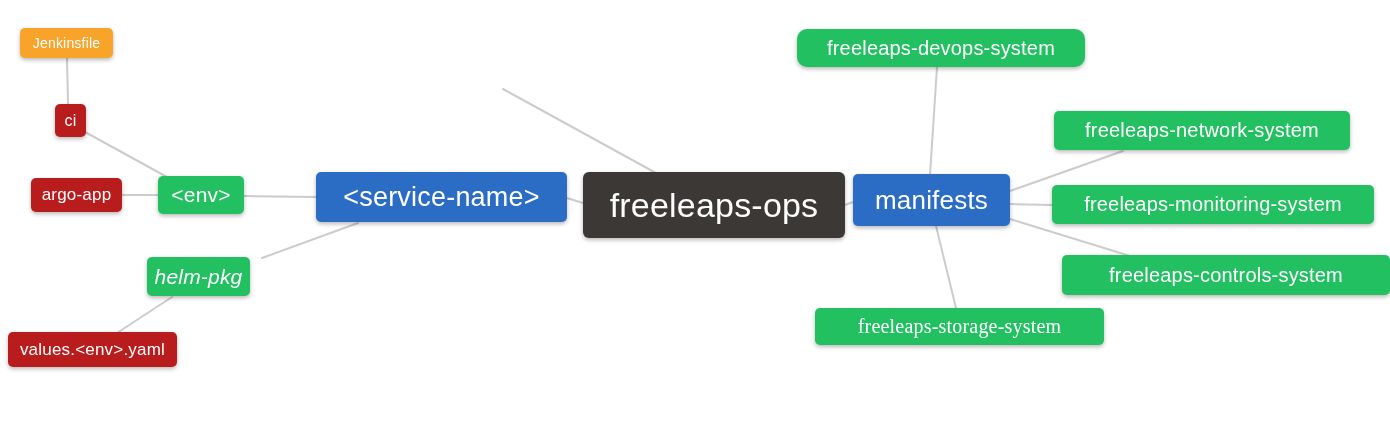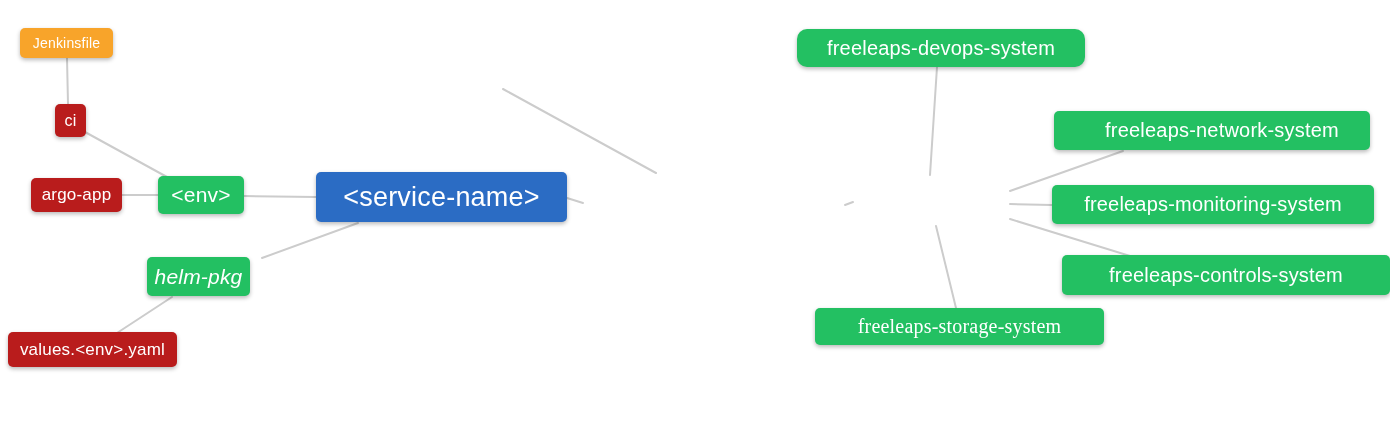--- a/index.html
+++ b/index.html
@@ -31,21 +31,21 @@
   .n-ci          {left:55px;  top:104px; width:31px;  height:33px; font-size:16px;}
   .n-argo-app    {left:31px;  top:178px; width:91px;  height:34px; font-size:17px;}
   .n-env         {left:158px; top:176px; width:86px;  height:38px; font-size:21px;}
   .n-helm-pkg    {left:147px; top:257px; width:103px; height:39px; font-size:21px;font-style:italic;}
   .n-values      {left:8px;   top:332px; width:169px; height:35px; font-size:17px;}
   .n-service     {left:316px; top:172px; width:251px; height:50px; font-size:27px;}
   .n-pipeline    {left:314px; top:36px;  width:275px; height:53px; font-size:28px;}
   .n-root        {left:583px; top:172px; width:262px; height:66px; font-size:34px; border-radius:6px;}
   .n-manifests   {left:853px; top:174px; width:157px; height:52px; font-size:26px;}
   .n-devops      {left:797px; top:29px;  width:288px; height:38px; font-size:20px;border-radius:10px;}
-  .n-network     {left:1054px;top:111px; width:296px; height:39px; font-size:20px;padding-left:20px;}
+  .n-network     {left:1054px;top:111px; width:296px; height:39px; font-size:20px;}
   .n-monitoring  {left:1052px;top:185px; width:322px; height:39px; font-size:20px;}
   .n-controls    {left:1062px;top:255px; width:328px; height:40px; font-size:20px;}
   .n-storage     {left:815px; top:308px; width:289px; height:37px; font-size:20px;font-family:Liberation Serif, serif;}
 </style>
 </head>
 <body>
 
 <div class="stage">
 
   <svg class="edges" width="1390" height="421" viewBox="0 0 1390 421">
@@ -65,19 +65,21 @@
     <line x1="936" y1="226" x2="956" y2="308"></line>
   </svg>
 
   <div class="node orange n-jenkinsfile">Jenkinsfile</div>
   <div class="node red    n-ci">ci</div>
   <div class="node red    n-argo-app">argo-app</div>
   <div class="node green  n-env">&lt;env&gt;</div>
   <div class="node green  n-helm-pkg">helm-pkg</div>
   <div class="node red    n-values">values.&lt;env&gt;.yaml</div>
   <div class="node blue   n-service">&lt;service-name&gt;</div>
+  <div class="node dark   n-root">freeleaps-ops</div>
+  <div class="node blue   n-manifests">manifests</div>
   <div class="node green  n-devops">freeleaps-devops-system</div>
   <div class="node green  n-network">freeleaps-network-system</div>
   <div class="node green  n-monitoring">freeleaps-monitoring-system</div>
   <div class="node green  n-controls">freeleaps-controls-system</div>
   <div class="node green  n-storage">freeleaps-storage-system</div>
 
 </div>
 
 </body></html>

